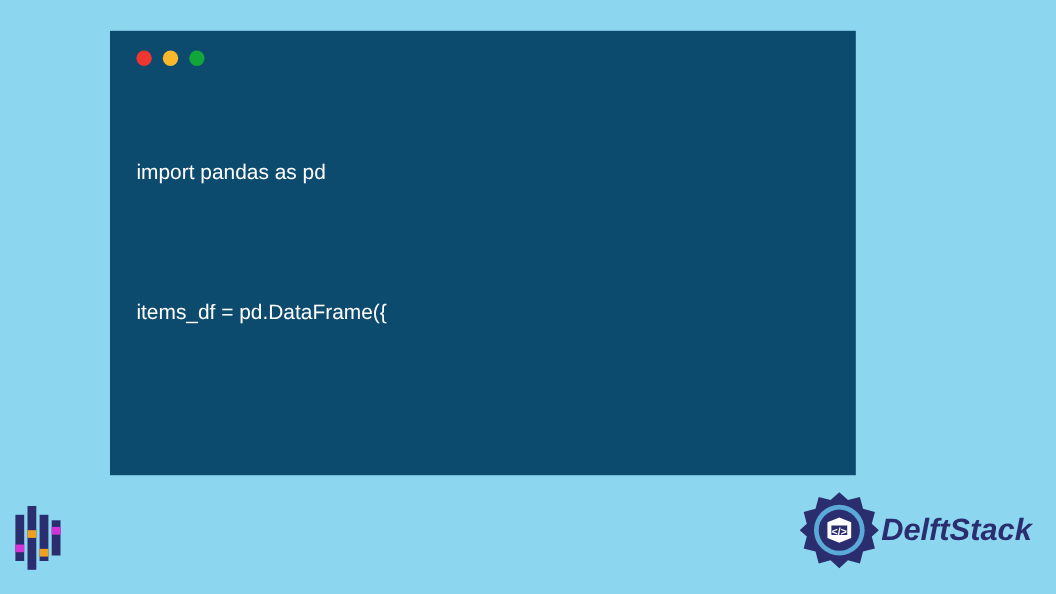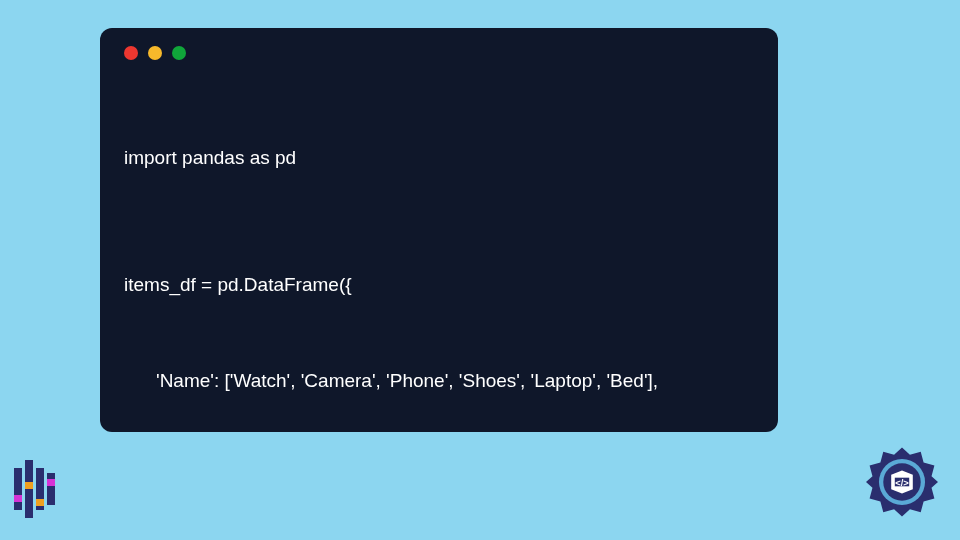--- a/index.html
+++ b/index.html
@@ -14,22 +14,22 @@
       position: relative;
       font-family: 'Segoe UI', Arial, sans-serif;
       overflow: hidden;
     }
     .code-window {
       position: absolute;
       top: 28px;
       left: 100px;
       width: 678px;
       height: 404px;
-      background: #0f172a;
-      border-radius: 12px;
+      background: #0c4a6e;
+      border-radius: 0;
       padding: 18px 24px 20px 24px;
     }
     .window-controls {
       display: flex;
       gap: 10px;
       margin-bottom: 18px;
     }
     .dot {
       width: 14px;
       height: 14px;
@@ -108,21 +108,20 @@
 <div class="code-window">
   <div class="window-controls">
     <div class="dot red"></div>
     <div class="dot yellow"></div>
     <div class="dot green"></div>
   </div>
   <div class="code-content">
     <span class="code-line">import pandas as pd</span>
     <span class="blank-line"></span>
     <span class="code-line">items_df = pd.DataFrame({</span>
-    <span class="code-line indent1">'Name': ['Watch', 'Camera', 'Phone', 'Shoes', 'Laptop', 'Bed'],</span>
     
     
     
     <span class="blank-line"></span>
     
   </div>
 </div>
 
 <div class="logo-left">
   <div class="bar bar1">
@@ -143,13 +142,14 @@
   <svg viewBox="0 0 100 100">
     <g fill="#2a2e6e">
       <polygon points="50,2 61,12 76,8 80,23 95,27 91,42 100,50 91,58 95,73 80,77 76,92 61,88 50,98 39,88 24,92 20,77 5,73 9,58 0,50 9,42 5,27 20,23 24,8 39,12"></polygon>
     </g>
     <circle cx="50" cy="50" r="32" fill="#5aa9d6"></circle>
     <circle cx="50" cy="50" r="26" fill="#2a2e6e"></circle>
     <polygon points="35,40 50,34 65,40 65,60 50,66 35,60" fill="#ffffff"></polygon>
     <polygon points="40,44 60,44 60,56 40,56" fill="#2a2e6e"></polygon>
     <text x="50" y="56" font-size="13" fill="#ffffff" text-anchor="middle" font-family="Arial" font-weight="bold">&lt;/&gt;</text>
   </svg>
+  <span class="logo-text">DelftStack</span>
 </div>
 
 </body></html>

